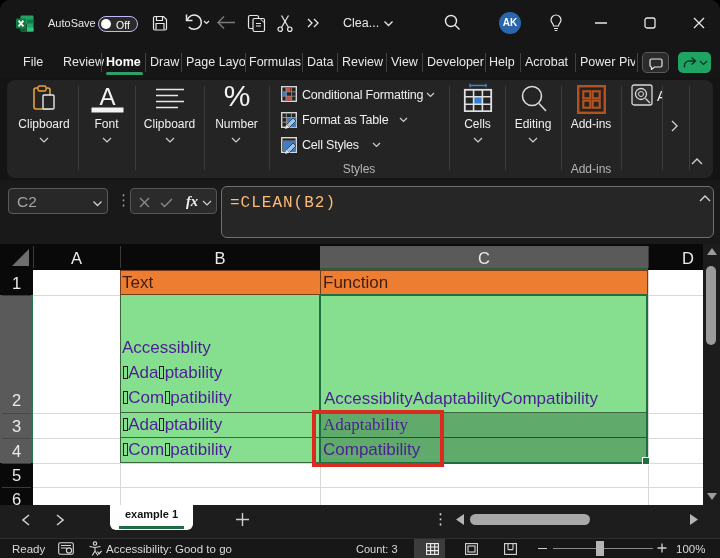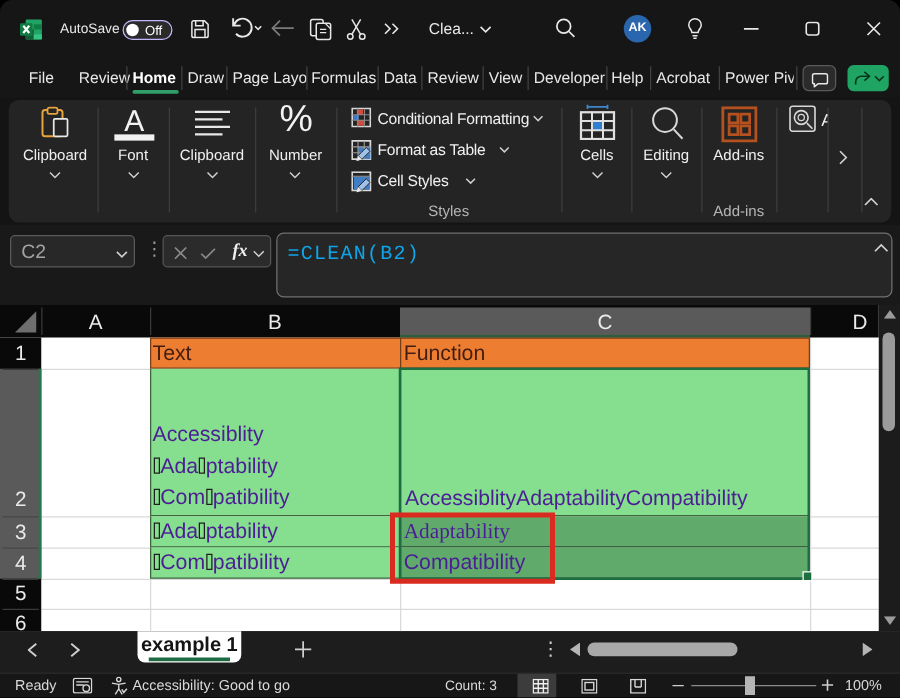--- a/index.html
+++ b/index.html
@@ -297,21 +297,21 @@
       <svg class="abs" style="left:29px;top:9px;" width="13" height="10" viewBox="0 0 13 10" fill="none" stroke="#8a8a8a" stroke-width="1.4">
           <polyline points="1,5 4.5,8.5 12,1"></polyline>
         </svg>
       <div class="abs" style="left:55px;top:4px;color:#f0f0f0;font-size:14.5px;font-style:italic;font-family:'Liberation Serif',serif;font-weight:bold;">fx</div>
       <svg class="abs" style="left:71px;top:11px;" width="10" height="6" viewBox="0 0 10 6" fill="none" stroke="#cfcfcf" stroke-width="1.2">
           <polyline points="1,1 5,5 9,1"></polyline>
         </svg>
     </div>
 
     <div class="abs" style="left:221px;top:6px;width:493px;height:52px;background:#262626;border:1px solid #707070;border-radius:6px;">
-      <div class="abs" style="left:8px;top:7px;color:#0ea5e9;font-size:16px;letter-spacing:1px;font-family:'Liberation Mono',monospace;">=CLEAN(B2)</div>
+      <div class="abs" style="left:8px;top:7px;color:#fdba74;font-size:16px;letter-spacing:1px;font-family:'Liberation Mono',monospace;">=CLEAN(B2)</div>
       <svg class="abs" style="left:477px;top:8px;" width="12" height="7" viewBox="0 0 12 7" fill="none" stroke="#d5d5d5" stroke-width="1.4">
           <polyline points="1,6 6,1 11,6"></polyline>
         </svg>
     </div>
   </div>
 
   <div class="abs" id="grid" style="left:0;top:244px;width:720px;height:261px;background:#fff;">
 
     <div class="abs" style="left:33px;top:50.5px;width:670px;height:1px;background:#d9d9d9;"></div>
     <div class="abs" style="left:33px;top:168.5px;width:670px;height:1px;background:#d9d9d9;"></div>
@@ -382,21 +382,21 @@
 
   <div class="abs" id="tabbar" style="left:0;top:505px;width:720px;height:33px;background:#1d1d1d;">
     <svg class="abs" style="left:22px;top:9px;" width="8" height="12" viewBox="0 0 8 12" fill="none" stroke="#cfcfcf" stroke-width="1.5">
         <polyline points="7,1 1,6 7,11"></polyline>
       </svg>
     <svg class="abs" style="left:56px;top:9px;" width="8" height="12" viewBox="0 0 8 12" fill="none" stroke="#cfcfcf" stroke-width="1.5">
         <polyline points="1,1 7,6 1,11"></polyline>
       </svg>
 
     <div class="abs" style="left:110px;top:0;width:83px;height:25px;background:#fff;border-radius:0 0 6px 6px;">
-      <div class="abs" style="left:0;top:3px;width:83px;text-align:center;color:#141414;font-size:16px;font-weight:bold;">example 1</div>
+      <div class="abs" style="left:0;top:3px;width:83px;text-align:center;color:#141414;font-size:11px;font-weight:bold;">example 1</div>
       <div class="abs" style="left:9px;top:21px;width:65px;height:3px;background:#1e6b43;"></div>
     </div>
 
     <svg class="abs" style="left:235px;top:7px;" width="15" height="15" viewBox="0 0 15 15" stroke="#cfcfcf" stroke-width="1.4">
         <path d="M7.5 1 v13 M1 7.5 h13"></path>
       </svg>
 
     <div class="abs" style="left:433px;top:5px;color:#cfcfcf;font-size:15px;">⋮</div>
 
     <svg class="abs" style="left:456px;top:9px;" width="8" height="11" viewBox="0 0 8 11">

